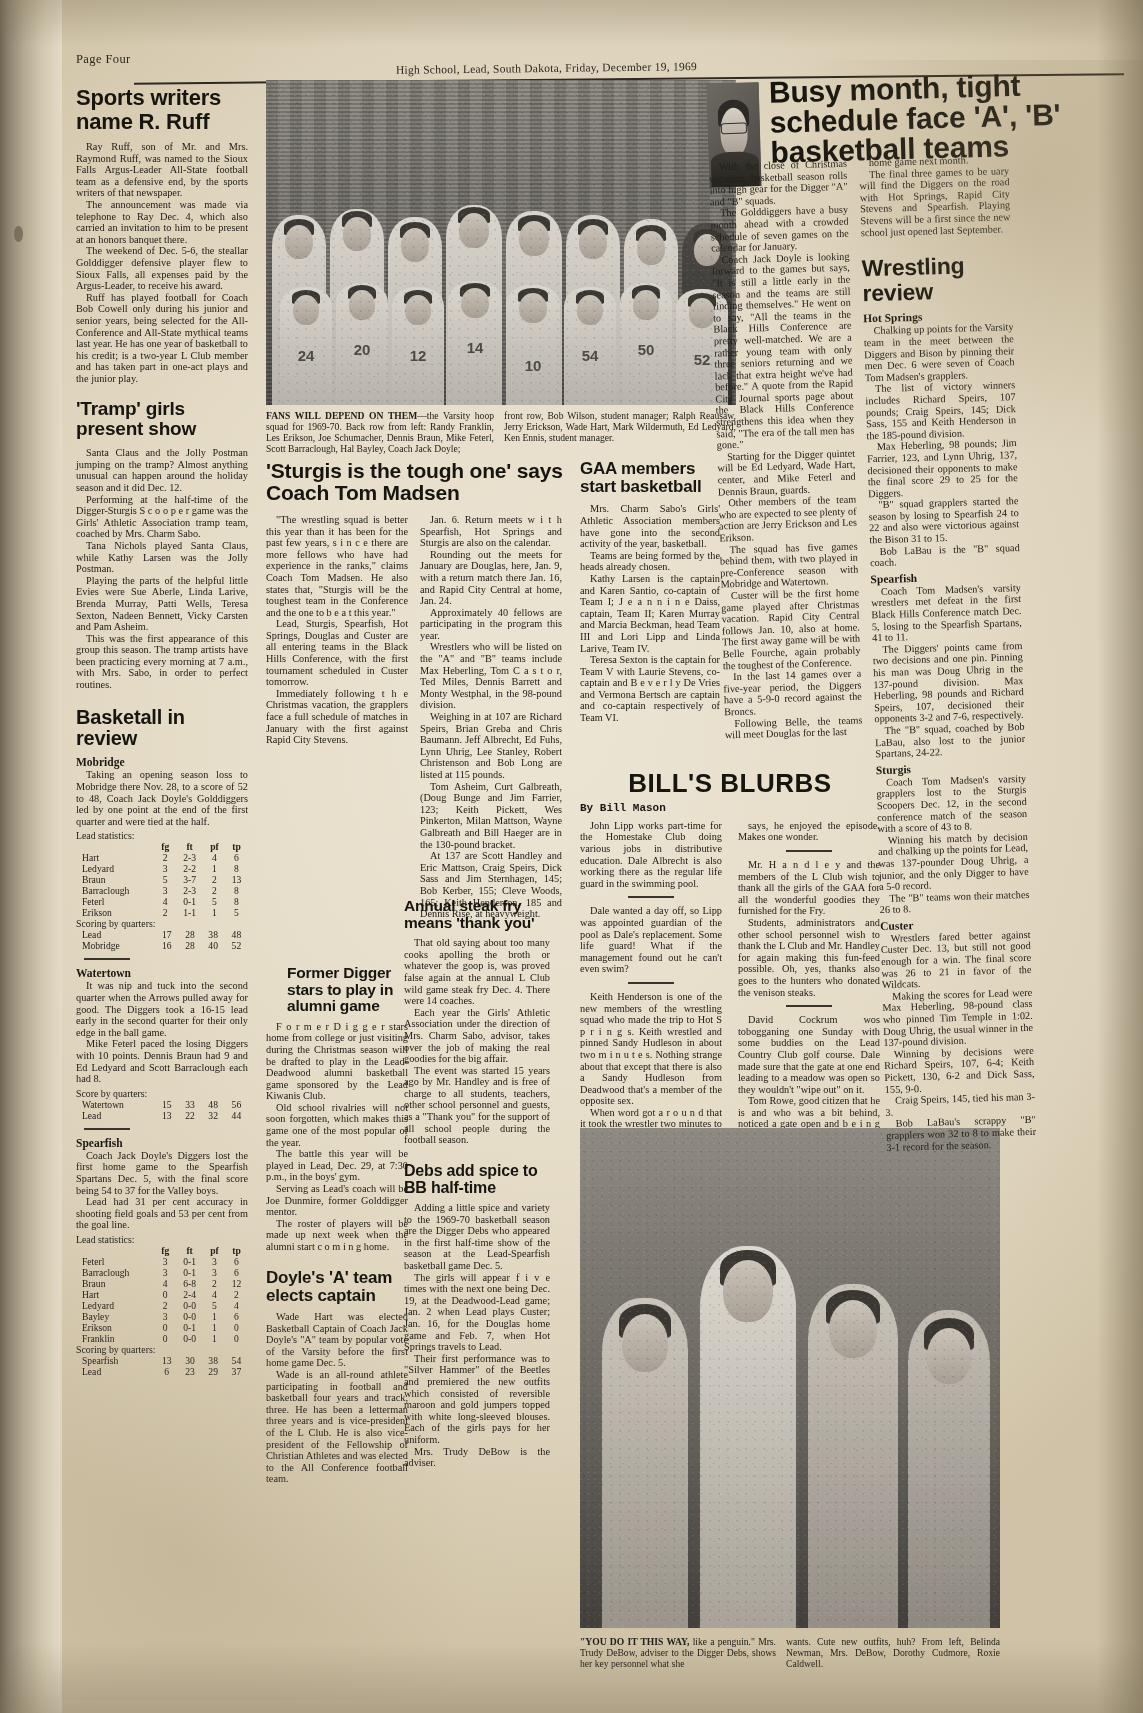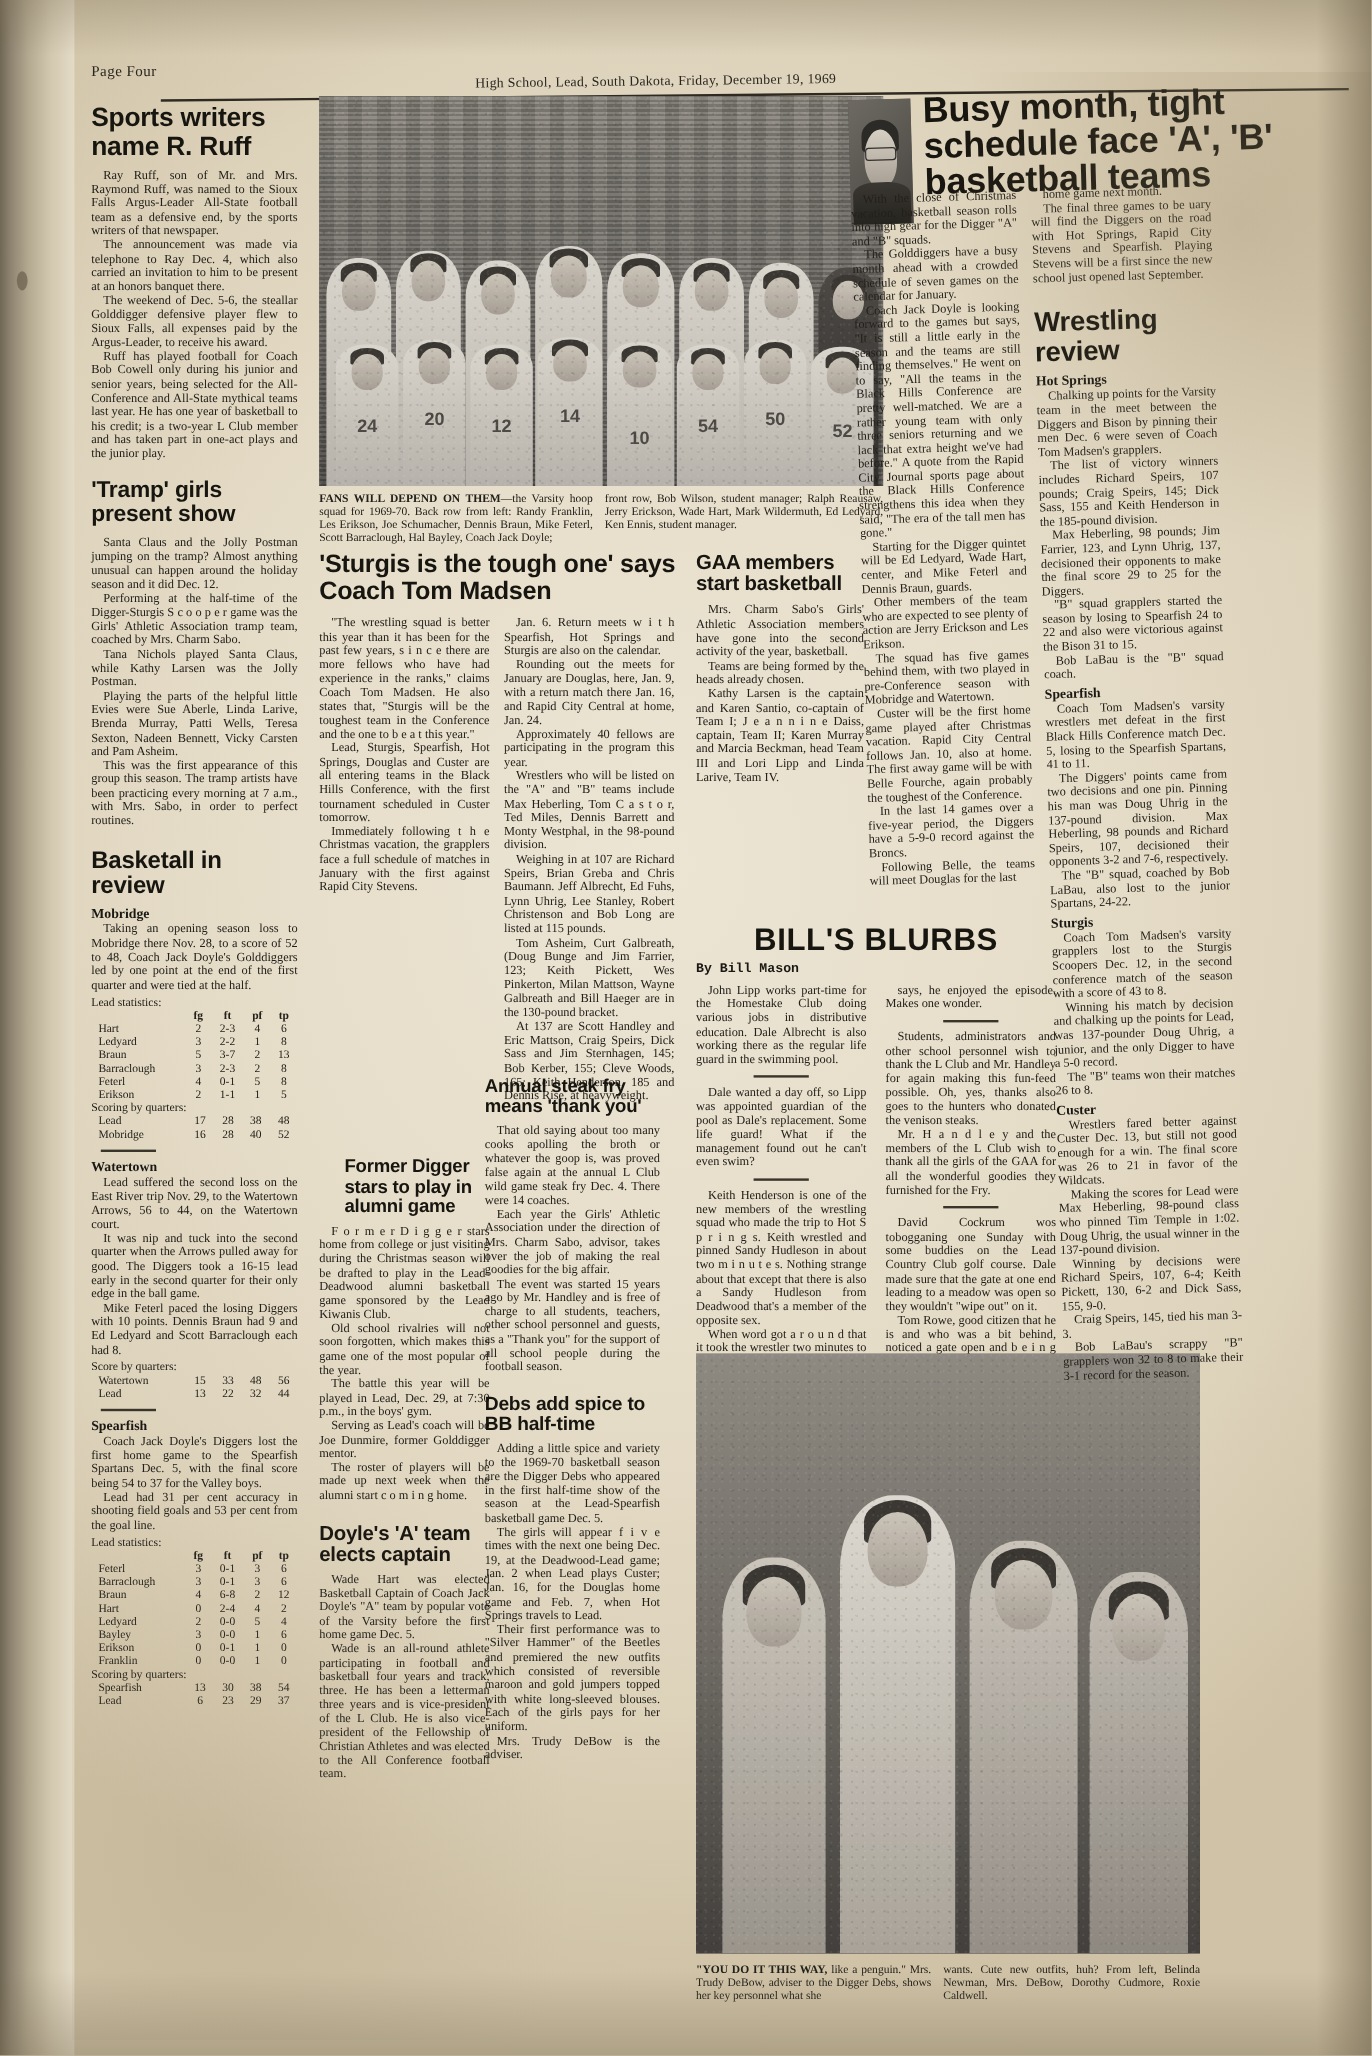--- a/index.html
+++ b/index.html
@@ -370,21 +370,20 @@
               <td class="n">28</td>
               <td class="n">40</td>
               <td class="n">52</td>
             </tr>
       </tbody>
         </table>
       <div class="hr-short"></div>
 
       <div class="subhd">Watertown</div>
       <div class="body-txt">
-        <p>Lead suffered the second loss on the East River trip Nov. 29, to the Watertown Arrows, 56 to 44, on the Watertown court.</p>
         <p>It was nip and tuck into the second quarter when the Arrows pulled away for good. The Diggers took a 16-15 lead early in the second quarter for their only edge in the ball game.</p>
         <p>Mike Feterl paced the losing Diggers with 10 points. Dennis Braun had 9 and Ed Ledyard and Scott Barraclough each had 8.</p>
       </div>
       <div class="stats-label" style="margin-top:3px;">Score by quarters:</div>
       <table class="stats qtr">
         <tbody>
             <tr>
               <td class="nm" style="width:46%">Watertown</td>
               <td class="n">15</td>
               <td class="n">33</td>
@@ -640,40 +639,41 @@
         <p>Mrs. Trudy DeBow is the adviser.</p>
       </div>
     </div>
 
     <div class="col" style="left:518px; top:460px; width:300px;">
       <div class="hd-sans" style="font-size:17px; width:140px; margin-bottom:7px;">GAA members start basketball</div>
       <div class="body-txt" style="width:140px;">
         <p>Mrs. Charm Sabo's Girls' Athletic Association members have gone into the second activity of the year, basketball.</p>
         <p>Teams are being formed by the heads already chosen.</p>
         <p>Kathy Larsen is the captain and Karen Santio, co-captain of Team I; J e a n n i n e Daiss, captain, Team II; Karen Murray and Marcia Beckman, head Team III and Lori Lipp and Linda Larive, Team IV.</p>
+        <p>Teresa Sexton is the captain for Team V with Laurie Stevens, co-captain and B e v e r l y De Vries and Vermona Bertsch are captain and co-captain respectively of Team VI.</p>
       </div>
     </div>
 
     <div class="col" style="left:518px; top:770px; width:300px;">
       <div class="hd-sans" style="font-size:26px; text-align:center; letter-spacing:.5px;">BILL'S BLURBS</div>
       <div class="byline" style="margin:4px 0 6px 0;">By Bill Mason</div>
       <div style="display:flex; gap:16px;">
         <div class="body-txt" style="width:142px;">
           <p>John Lipp works part-time for the Homestake Club doing various jobs in distributive education. Dale Albrecht is also working there as the regular life guard in the swimming pool.</p>
           <div class="hr-short" style="margin:7px auto;"></div>
           <p>Dale wanted a day off, so Lipp was appointed guardian of the pool as Dale's replacement. Some life guard! What if the management found out he can't even swim?</p>
           <div class="hr-short" style="margin:7px auto;"></div>
           <p>Keith Henderson is one of the new members of the wrestling squad who made the trip to Hot S p r i n g s. Keith wrestled and pinned Sandy Hudleson in about two m i n u t e s. Nothing strange about that except that there is also a Sandy Hudleson from Deadwood that's a member of the opposite sex.</p>
           <p>When word got a r o u n d that it took the wrestler two minutes to pin Hudleson, there was and still seems to be some confusion. And he</p>
         </div>
         <div class="body-txt" style="width:142px;">
           <p>says, he enjoyed the episode. Makes one wonder.</p>
           <div class="hr-short" style="margin:7px auto;"></div>
+          <p>Mr. H a n d l e y and the members of the L Club wish to thank all the girls of the GAA for all the wonderful goodies they furnished for the Fry.</p>
           <p>Students, administrators and other school personnel wish to thank the L Club and Mr. Handley for again making this fun-feed possible. Oh, yes, thanks also goes to the hunters who donated the venison steaks.</p>
-          <p>Mr. H a n d l e y and the members of the L Club wish to thank all the girls of the GAA for all the wonderful goodies they furnished for the Fry.</p>
           <div class="hr-short" style="margin:7px auto;"></div>
           <p>David Cockrum wos tobogganing one Sunday with some buddies on the Lead Country Club golf course. Dale made sure that the gate at one end leading to a meadow was open so they wouldn't "wipe out" on it.</p>
           <p>Tom Rowe, good citizen that he is and who was a bit behind, noticed a gate open and b e i n g that good Samaritan, closed it. Guess who "wiped out?"</p>
         </div>
       </div>
     </div>
 
     <div class="photo" style="position:absolute; left:518px; top:1128px; width:420px; height:500px;">
       <div class="wall" style="background:linear-gradient(to bottom,#8f8a82 0%,#6d6962 50%,#3f3c39 100%);"></div>
       <div class="player" style="left:22px;  width:86px; height:330px; background:linear-gradient(to bottom,#cfc9bf,#9b958c);">

